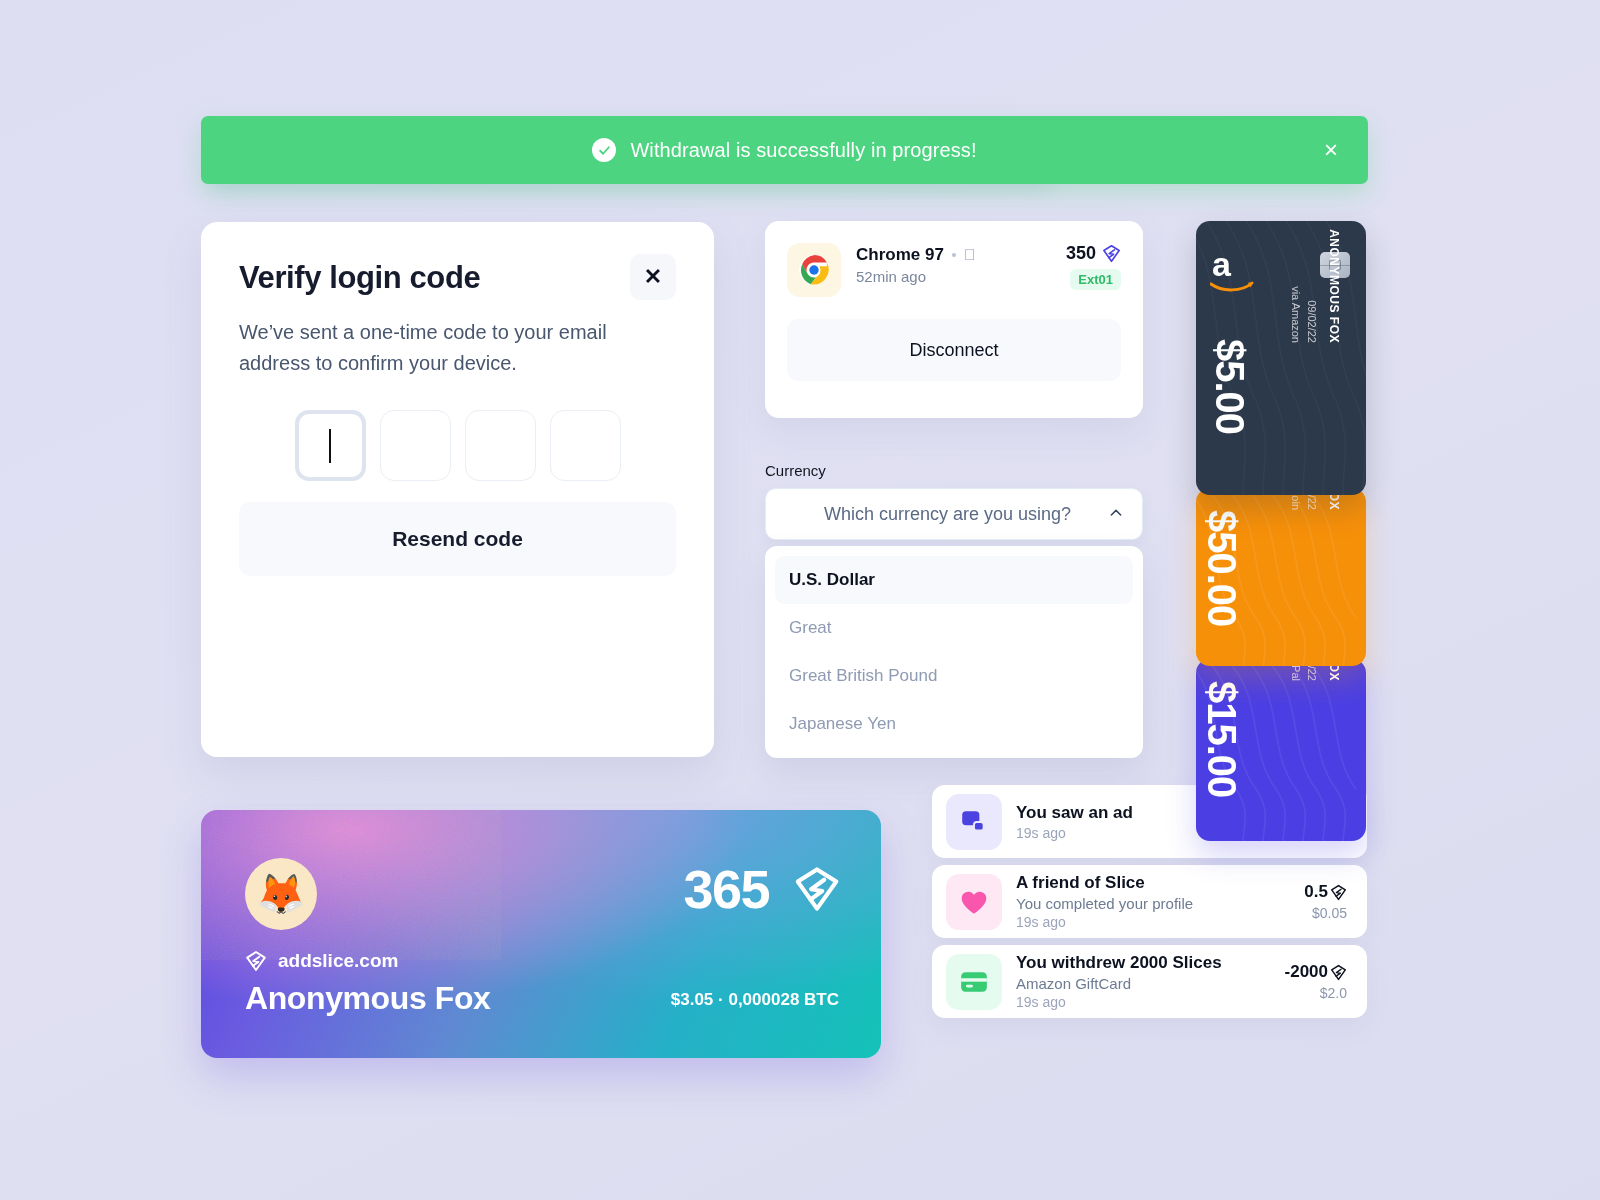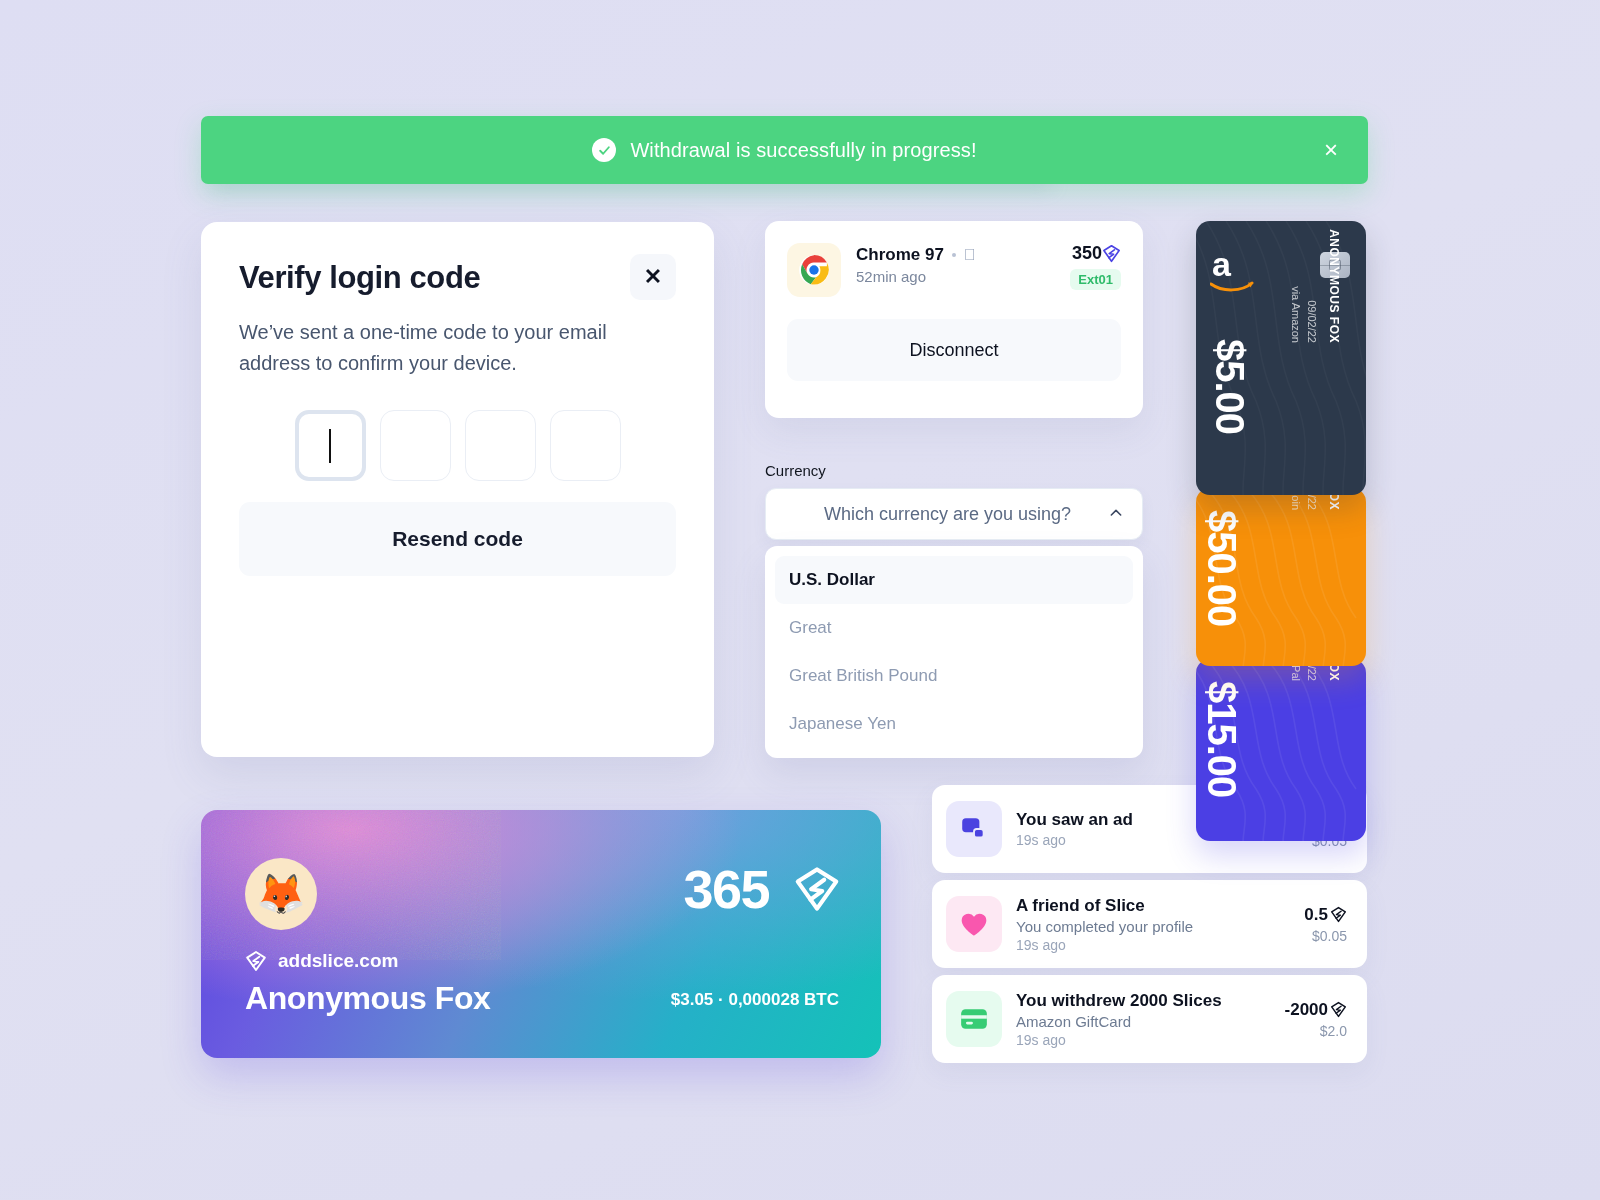--- a/index.html
+++ b/index.html
@@ -84,21 +84,21 @@
     width: 54px; height: 54px; border-radius: 13px; background: #fdf6e3;
     display: flex; align-items: center; justify-content: center; flex: 0 0 auto;
   }
   .device-meta { flex: 1 1 auto; padding-top: 2px; }
   .device-name-row { display: flex; align-items: center; gap: 8px; }
   .device-name { font-size: 17px; font-weight: 700; color: #0d1220; }
   .dot-sep { width: 4px; height: 4px; border-radius: 50%; background: #b9c2d4; }
   .apple-ico { color: #93a0b8; font-size: 16px; line-height: 1; }
   .device-time { margin-top: 3px; font-size: 15px; color: #7b879d; }
   .device-right { text-align: right; flex: 0 0 auto; }
-  .slice-amount { display: flex; align-items: center; gap: 0; justify-content: flex-end; }
+  .slice-amount { display: flex; align-items: center; gap: 6px; justify-content: flex-end; }
   .slice-amount .val { font-size: 18px; font-weight: 700; color: #0d1220; }
   .ext-badge {
     margin-top: 5px; display: inline-block; background: #e6fbef; color: #2fbb6a;
     font-size: 13px; font-weight: 600; padding: 3px 8px; border-radius: 6px;
   }
   .disconnect {
     margin-top: 22px; height: 62px; border-radius: 11px; background: #f7f9fc;
     color: #0d1220; font-size: 18px; font-weight: 400;
     display: flex; align-items: center; justify-content: center; cursor: pointer;
   }
@@ -200,21 +200,21 @@
     color: #fff; font-size: 54px; font-weight: 700; letter-spacing: -1.5px;
   }
   .profile-fiat {
     position: absolute; right: 42px; top: 180px;
     color: #fff; font-size: 17px; font-weight: 700;
   }
 
   
   .activity { position: absolute; left: 932px; top: 785px; width: 435px; }
   .act-row {
-    background: #fff; border-radius: 13px; height: 88px; margin-bottom: 7px;
+    background: #fff; border-radius: 13px; height: 73px; margin-bottom: 7px;
     display: flex; align-items: center; padding: 0 20px 0 14px;
     box-shadow: 0 10px 24px rgba(100,110,160,.08);
   }
   .act-tile {
     width: 56px; height: 56px; border-radius: 13px; flex: 0 0 auto;
     display: flex; align-items: center; justify-content: center; margin-right: 14px;
   }
   .act-main { flex: 1 1 auto; min-width: 0; }
   .act-title { font-size: 17px; font-weight: 700; color: #0d1220; }
   .act-sub { font-size: 15px; color: #6d7b92; margin-top: 2px; }

